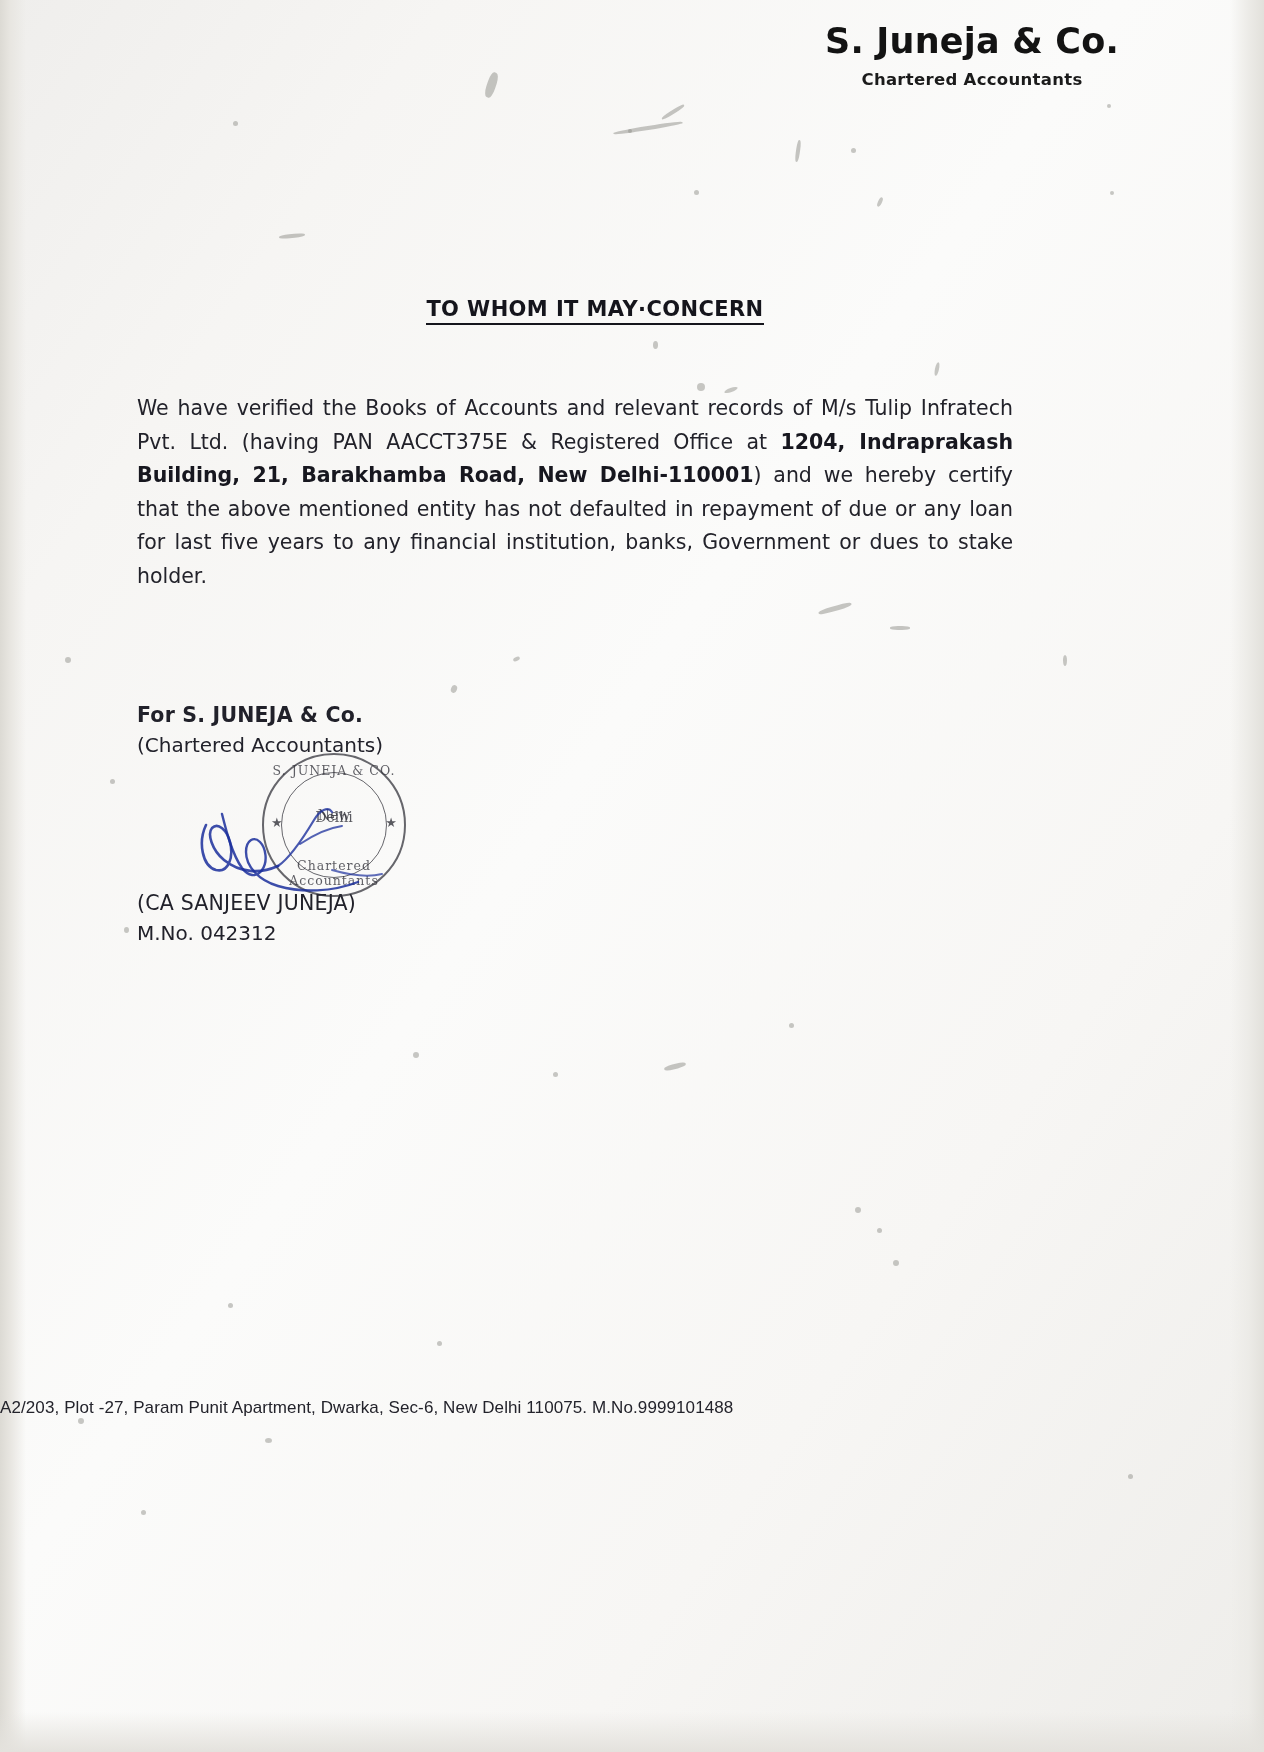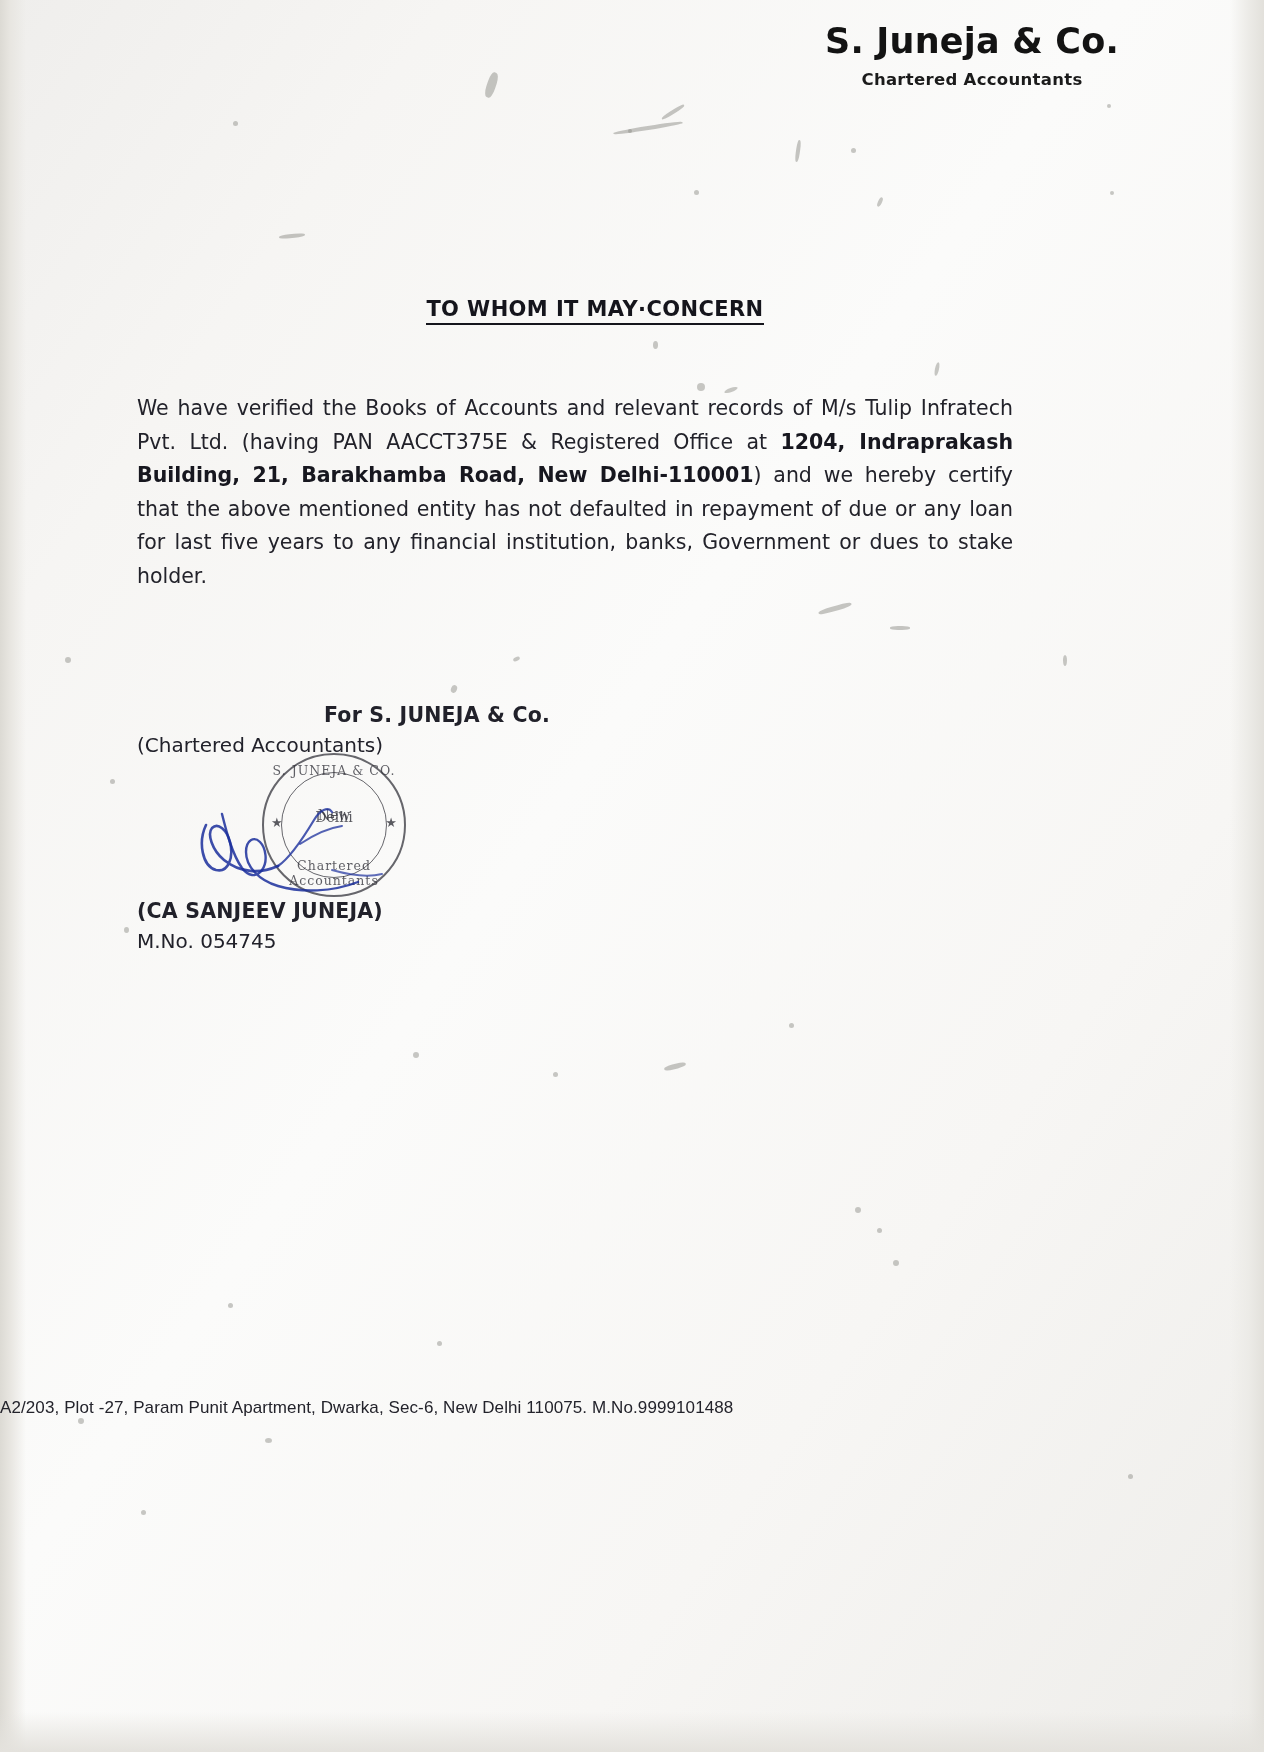--- a/index.html
+++ b/index.html
@@ -107,25 +107,24 @@
     left: 137px;
     width: 600px;
     font-size: 20px;
     line-height: 30px;
     color: #21212a;
   }
   .signoff .firm-for {
     font-weight: bold;
     font-size: 20.5px;
     letter-spacing: 0.2px;
-    text-align: center;
   }
   .signoff .ca-line {
-    margin-top: 16px;
-    font-weight: bold;
+    margin-top: 8px;
+    font-weight: normal;
     font-size: 20.5px;
     letter-spacing: 0.2px;
   }
   .sig-gap { height: 120px; }
   .meta-gap { height: 36px; }
 
   
   .stamp {
     position: absolute;
     left: 262px;
@@ -271,21 +270,21 @@
 
   <div class="body-block">
     <span>We have verified the Books of Accounts and relevant records of M/s Tulip Infratech Pvt. Ltd. (having PAN AACCT375E &amp; Registered Office at </span><b>1204, Indraprakash Building, 21, Barakhamba Road, New Delhi-110001</b><span>) and we hereby certify that the above mentioned entity has not defaulted in repayment of due or any loan for last five years to any financial institution, banks, Government or dues to stake holder.</span>
   </div>
 
   <div class="signoff">
     <div class="firm-for">For S. JUNEJA &amp; Co.</div>
     <div>(Chartered Accountants)</div>
     <div class="sig-gap"></div>
     <div class="ca-line">(CA SANJEEV JUNEJA)</div>
-    <div>M.No. 054745</div>
+    <div>M.No. 042312</div>
     <div class="meta-gap"></div>
   </div>
 
   <div class="stamp">
     <div class="ring-outer"></div>
     <div class="ring-inner"></div>
     <div class="arc arc-top">S. JUNEJA &amp; CO.</div>
     <div class="star star-l">★</div>
     <div class="star star-r">★</div>
     <div class="stamp-mid">New</div>

